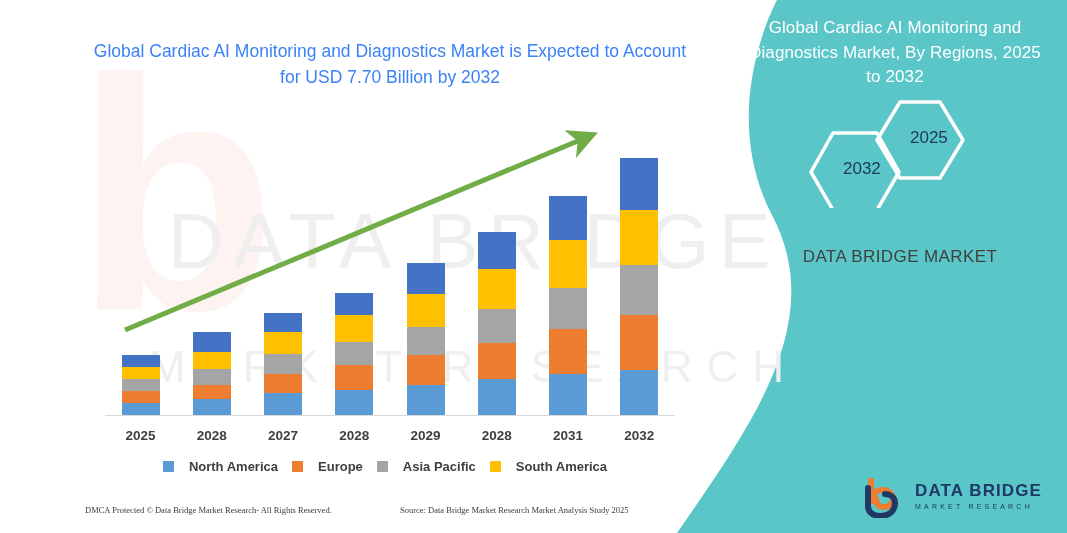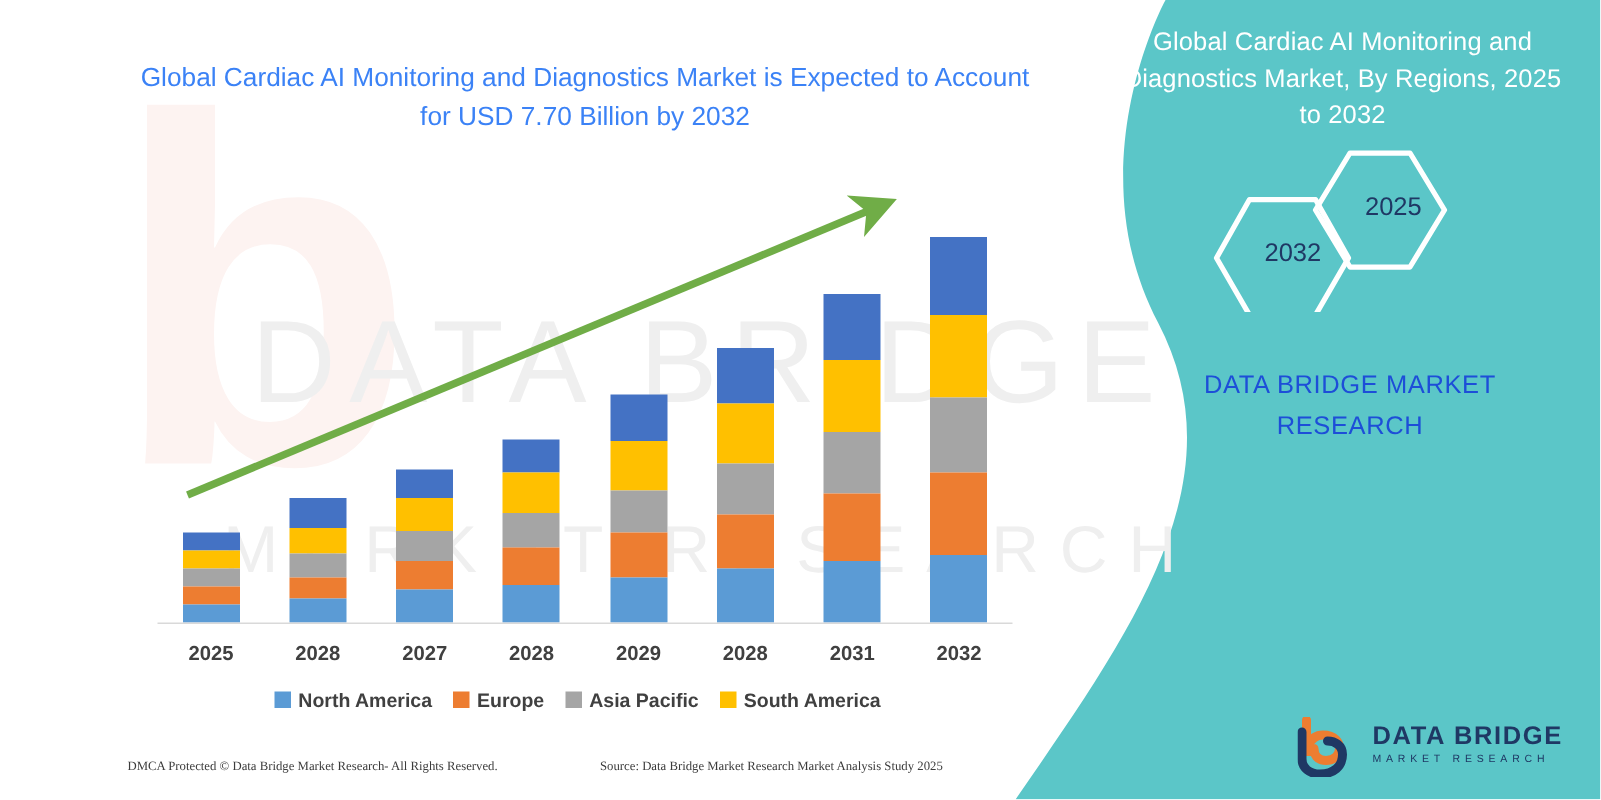--- a/index.html
+++ b/index.html
@@ -22,21 +22,21 @@
 
   
   .hex-wrap{position:absolute;left:795px;top:98px;width:200px;height:110px;}
   .hex-wrap svg{position:absolute;left:0;top:0;}
   .hex-label{position:absolute;color:#1f3864;font-size:17px;font-family:"Liberation Sans", sans-serif;}
   .hex-label.y2025{left:115px;top:30px;}
   .hex-label.y2032{left:48px;top:61px;}
 
   .brand-lines{
     position:absolute;left:760px;top:243px;width:280px;text-align:center;
-    color:#1d4ed8;font-size:17px;line-height:1.6;letter-spacing:.4px;
+    color:#404040;font-size:17px;line-height:1.6;letter-spacing:.4px;
   }
 
   
   .logo{position:absolute;left:865px;top:478px;width:180px;height:42px;}
   .logo-mark{position:absolute;left:0;top:0;width:44px;height:40px;}
   .logo-text{position:absolute;left:50px;top:3px;}
   .logo-main{color:#1f3864;font-size:17px;letter-spacing:1.1px;font-weight:bold;}
   .logo-sub{color:#1f3864;font-size:7px;letter-spacing:3.2px;margin-top:2px;}
 
   
@@ -76,21 +76,21 @@
   }
 
   
   .arrow-svg{position:absolute;left:85px;top:110px;width:600px;height:240px;pointer-events:none;}
 
   
   .legend{
     position:absolute;left:85px;top:459px;width:600px;
     display:flex;justify-content:center;align-items:center;gap:14px;
   }
-  .legend-item{display:flex;align-items:center;gap:5px;}
+  .legend-item{display:flex;align-items:center;gap:15px;}
   .legend-swatch{width:11px;height:11px;display:inline-block;}
   .legend-label{color:#404040;font-size:13px;font-weight:bold;}
 
   
   .footer{position:absolute;left:0;top:505px;width:700px;height:22px;text-align:right;}
   .footer-left{position:absolute;left:85px;top:0;color:#3b3b3b;font-size:8.5px;
     font-family:"Liberation Serif", serif;}
   .footer-right{position:absolute;left:400px;top:0;color:#3b3b3b;font-size:8.5px;
     font-family:"Liberation Serif", serif;}
 </style>
@@ -117,21 +117,20 @@
     <svg width="200" height="110" viewBox="0 0 200 110" xmlns="http://www.w3.org/2000/svg">
       <polygon points="105,4 145,4 168,42 145,80 105,80 82,42" fill="none" stroke="#ffffff" stroke-width="3.5" stroke-linejoin="round"></polygon>
       <polygon points="38,35 82,35 104,74 82,112 38,112 16,74" fill="none" stroke="#ffffff" stroke-width="3.5" stroke-linejoin="round"></polygon>
     </svg>
     <div class="hex-label y2025">2025</div>
     <div class="hex-label y2032">2032</div>
   </div>
 
   <div class="brand-lines">
     <div>DATA BRIDGE MARKET</div>
-    <div>RESEARCH</div>
   </div>
 
   <div class="logo">
     <div class="logo-mark">
       <svg width="44" height="40" viewBox="0 0 44 40" xmlns="http://www.w3.org/2000/svg">
         <path d="M6,2 L6,26 C6,26 6,12 17,12 C25,12 28,17 28,21 C28,25 25,29 19,29 C13,29 11,25 11,21" fill="none" stroke="#ED7D31" stroke-width="6" stroke-linecap="round"></path>
         <path d="M3,10 L3,28 C3,34 8,38 15,38 C24,38 30,33 30,25 C30,19 25,16 20,16" fill="none" stroke="#1F3864" stroke-width="6" stroke-linecap="round"></path>
       </svg>
     </div>
     <div class="logo-text">

